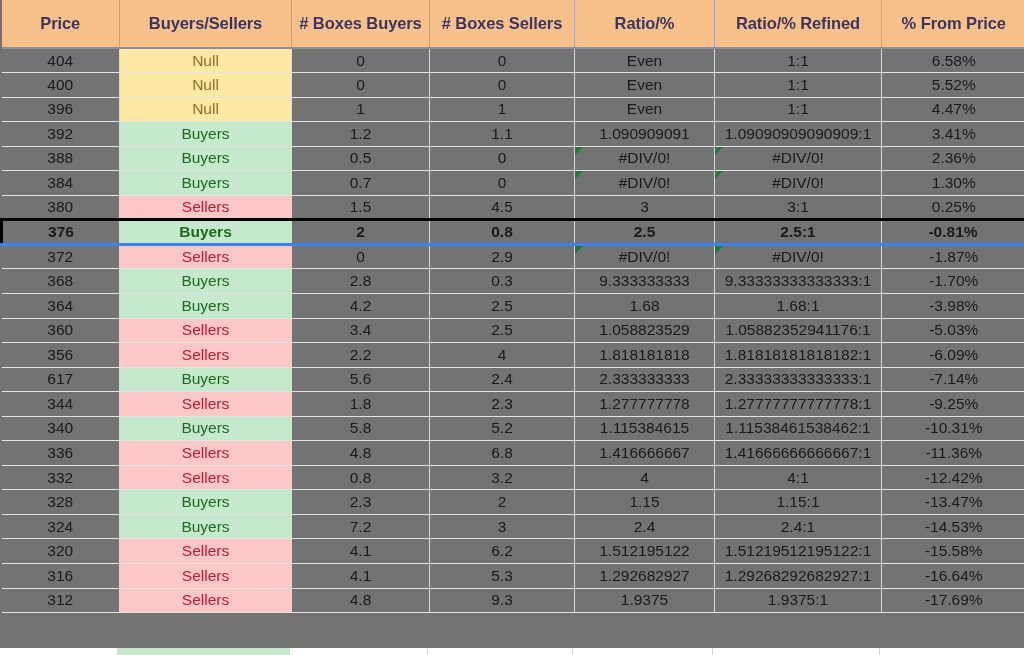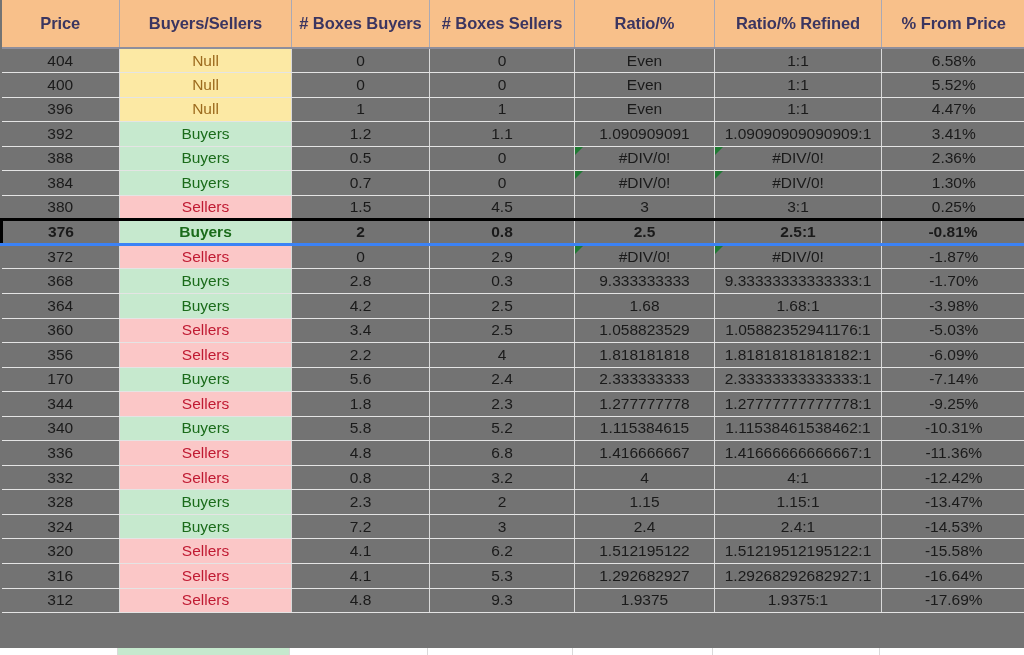--- a/index.html
+++ b/index.html
@@ -258,21 +258,21 @@
         <tr>
           <td class="col-price">356</td>
           <td class="col-bs fill-sellers">Sellers</td>
           <td class="col-bb">2.2</td>
           <td class="col-bsel">4</td>
           <td class="col-ratio">1.818181818</td>
           <td class="col-refined">1.81818181818182:1</td>
           <td class="col-pct">-6.09%</td>
         </tr>
         <tr>
-          <td class="col-price">170</td>
+          <td class="col-price">617</td>
           <td class="col-bs fill-buyers">Buyers</td>
           <td class="col-bb">5.6</td>
           <td class="col-bsel">2.4</td>
           <td class="col-ratio">2.333333333</td>
           <td class="col-refined">2.33333333333333:1</td>
           <td class="col-pct">-7.14%</td>
         </tr>
         <tr>
           <td class="col-price">344</td>
           <td class="col-bs fill-sellers">Sellers</td>

